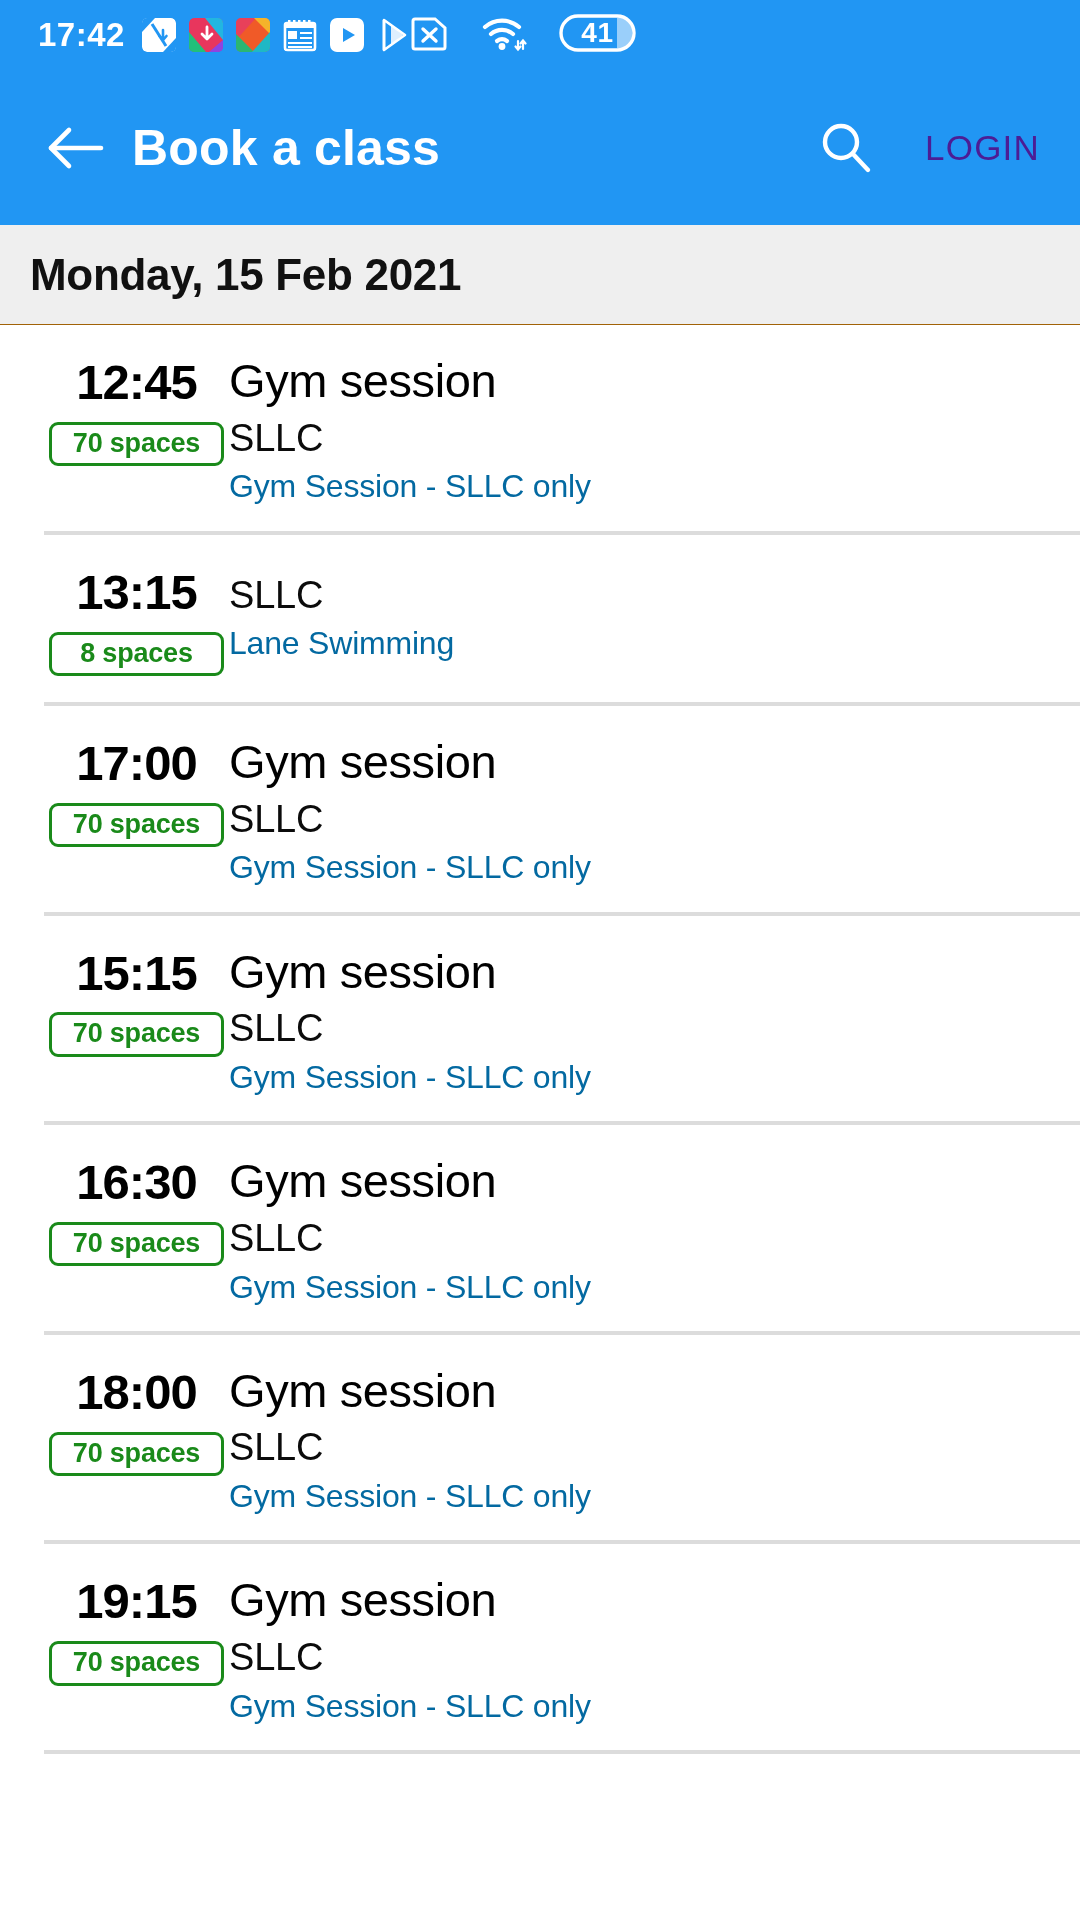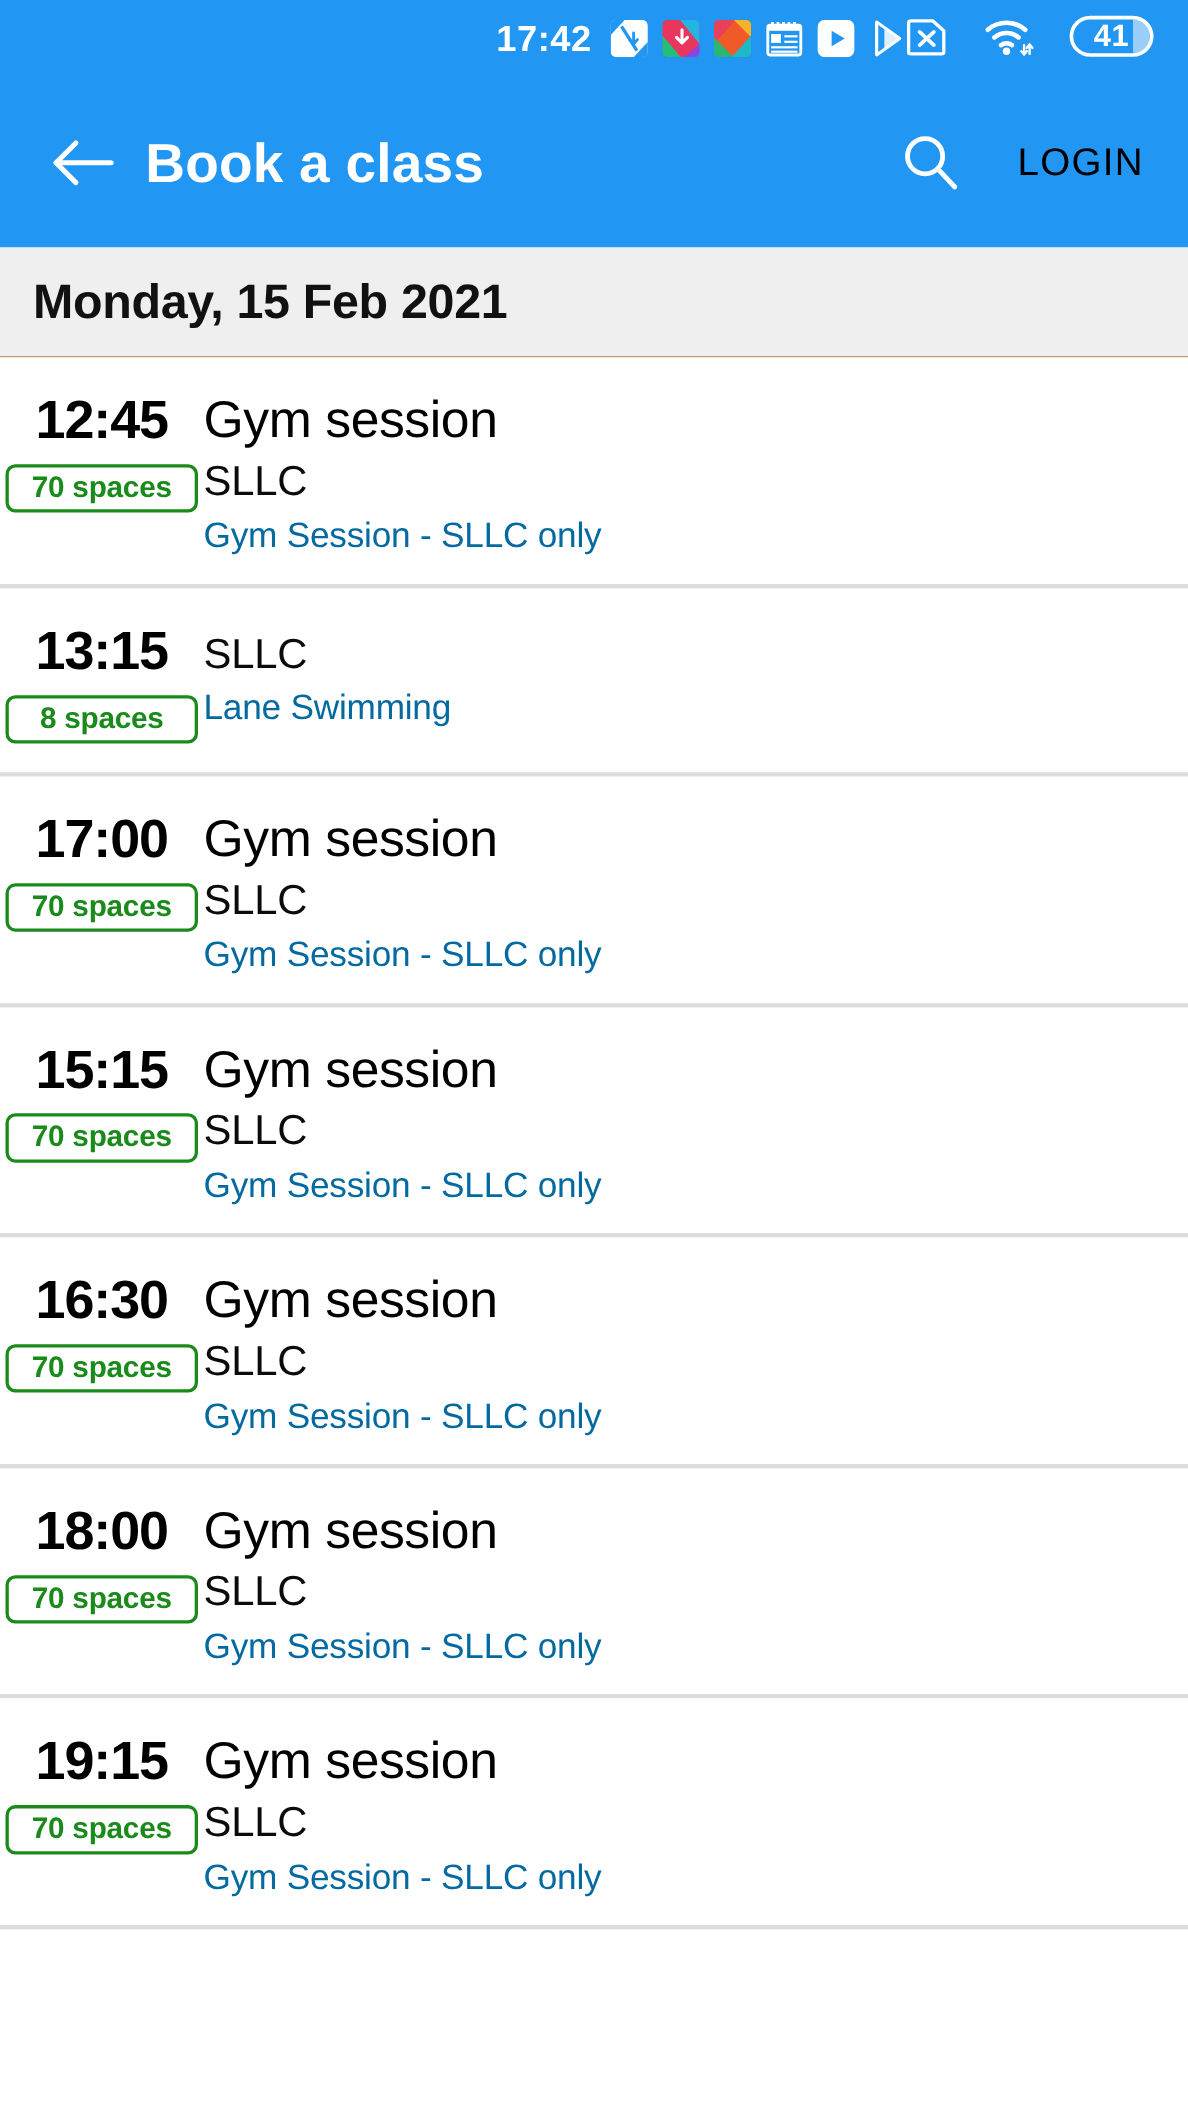--- a/index.html
+++ b/index.html
@@ -7,21 +7,21 @@
     width:1080px; height:1920px;
     background:#ffffff;
     font-family:"Liberation Sans", sans-serif;
     overflow:hidden;
   }
   #screen { width:1080px; height:1920px; position:relative; display:flex; flex-direction:column; }
 
   
   .status-bar {
     height:70px; background:#2196f3;
-    display:flex; align-items:center; justify-content:flex-end;
+    display:flex; align-items:center; justify-content:flex-start;
     padding:0 26px 0 38px; flex:none;
   }
   .status-left { display:flex; align-items:center; gap:13px; }
   .status-time {
     color:#ffffff; font-size:33px; font-weight:700;
     letter-spacing:0.5px; margin-right:4px;
   }
   .status-right { display:flex; align-items:center; gap:32px; }
   .sicon { display:block; }
 
@@ -35,38 +35,38 @@
     padding:0 34px 0 44px; flex:none;
   }
   .back-btn { width:62px; height:62px; display:flex; align-items:center; justify-content:center; flex:none; }
   .app-title {
     color:#ffffff; font-size:50px; font-weight:700;
     margin-left:26px; letter-spacing:0.2px; white-space:nowrap;
   }
   .app-bar-spacer { flex:1 1 auto; }
   .search-btn { width:70px; height:70px; display:flex; align-items:center; justify-content:center; flex:none; }
   .login-btn {
-    color:#000000; font-size:35px; font-weight:500;
+    color:#4c1d95; font-size:35px; font-weight:500;
     letter-spacing:1.2px; margin-left:45px; margin-right:6px;
     white-space:nowrap;
     text-align:right;
   }
 
   
   .date-header {
     background:#efefef; height:100px; flex:none;
     display:flex; align-items:center; padding-left:30px;
     border-bottom:1px solid #a16207;
   }
   .date-header-text {
     font-size:44px; font-weight:700; color:#111111; letter-spacing:-0.3px;
   }
 
   
-  .class-list { flex:1 1 auto; background:#ffffff; }
+  .class-list { flex:1 1 auto; background:#ffffff;padding-left:44px; }
   .class-row {
     position:relative; background:#ffffff;
     padding:30px 20px 26px 0;
     display:flex; align-items:flex-start;
     border-bottom:4px solid #dcdcdc;
   }
   .row-left {
     width:185px; flex:none; display:flex; flex-direction:column;
     align-items:center; padding-top:2px;
   }

